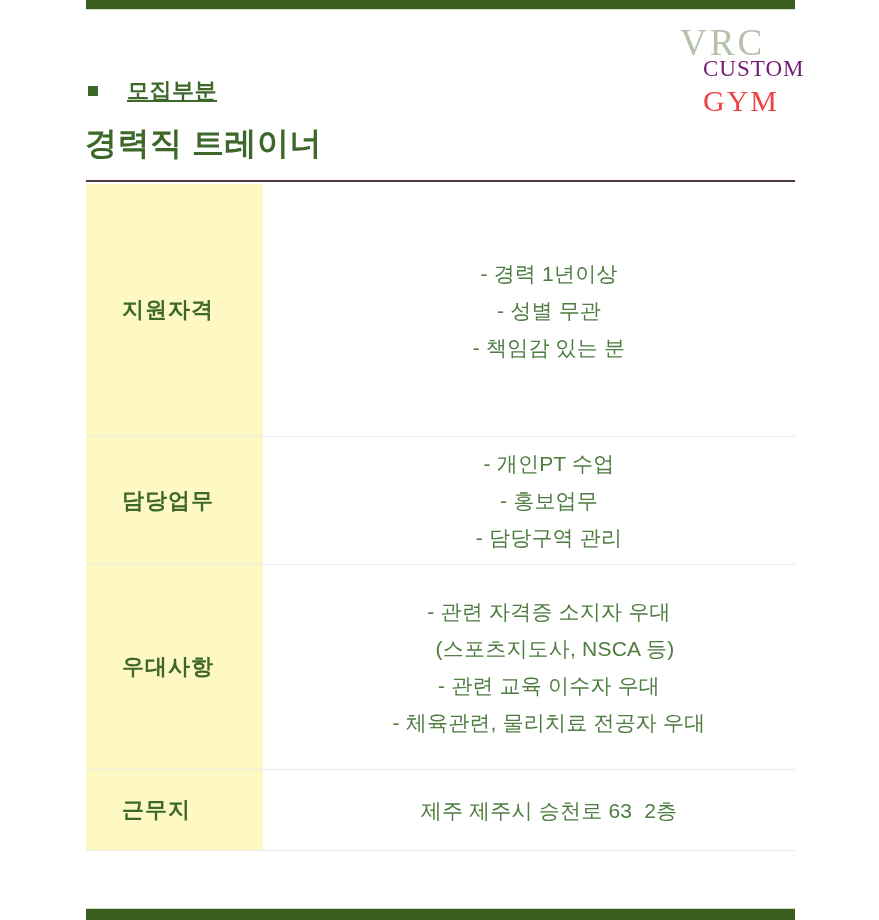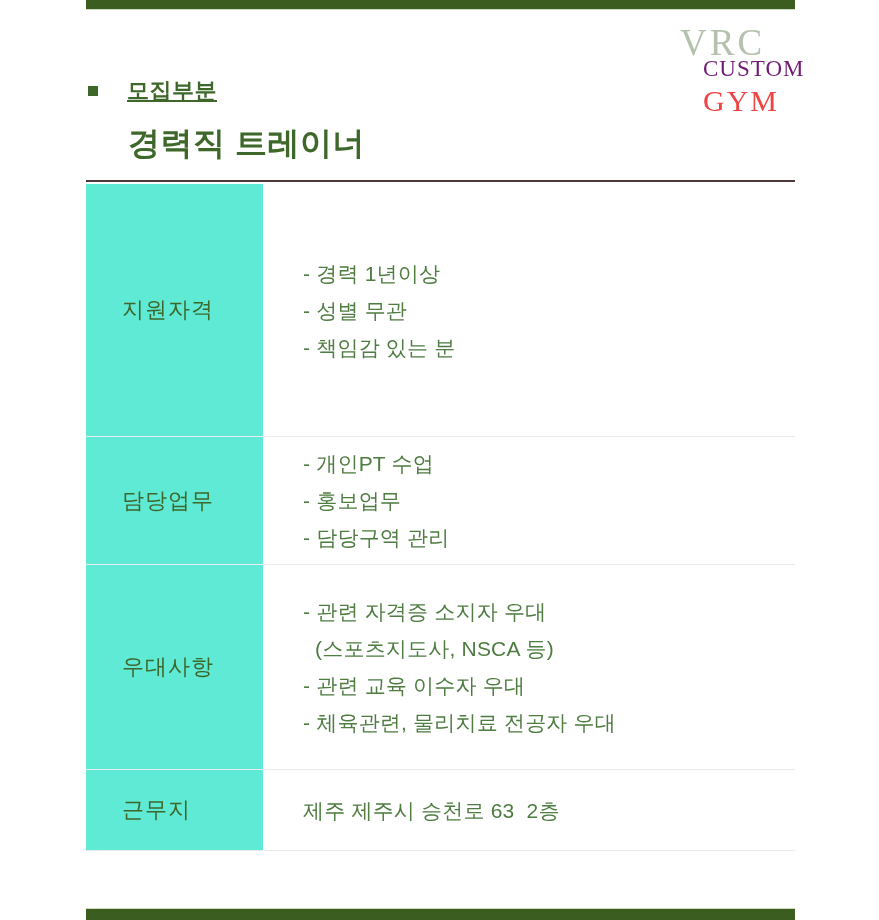--- a/index.html
+++ b/index.html
@@ -50,57 +50,57 @@
   .section-label {
     margin-left: 29px;
     font-size: 22px; font-weight: bold; color: #3e672a;
     letter-spacing: 0.5px;
     text-decoration: underline;
   }
   .page-title {
     position: absolute; left: 85px; top: 122px;
     font-size: 32px; font-weight: bold; color: #3e672a;
     letter-spacing: 0.5px;
-    margin-left: 43px;
   }
   .title-rule {
     position: absolute; left: 86px; top: 180px; width: 709px; height: 2px;
     background: #4b3939;
   }
 
   
   .table {
     position: absolute; left: 86px; top: 184px; width: 709px;
   }
   .row {
     display: flex;
     border-bottom: 1px solid #e9ebec;
   }
   .row-0 { min-height: 253px; }
   .row-1 { min-height: 128px; }
   .row-2 { min-height: 205px; }
   .row-3 { min-height: 81px; }
   .label-cell {
     width: 177px; flex: 0 0 177px;
-    background: #5eead4;
+    background: #fef9c3;
     display: flex; align-items: center;
     padding-left: 36px;
-    font-size: 22px; font-weight: normal; color: #3e672a;
+    font-size: 22px; font-weight: bold; color: #3e672a;
     letter-spacing: 1px;
   }
   .content-cell {
     flex: 1;
     display: flex; flex-direction: column; justify-content: center;
     padding-left: 40px;
     background: #ffffff;
   }
   .item {
     font-size: 21px; line-height: 37px; color: #4e7c41;
     white-space: pre-wrap;
     letter-spacing: 0.2px;
+    text-align: center;
   }
 </style>
 </head>
 <body>
 
 <div class="page">
 
   <div class="top-bar"></div>
 
   <div class="logo">

